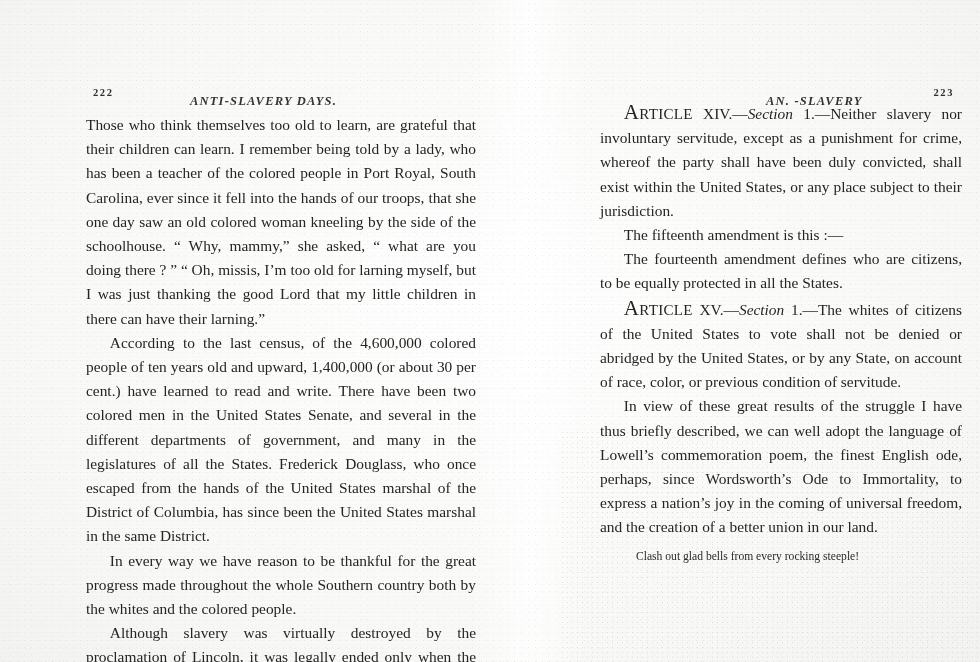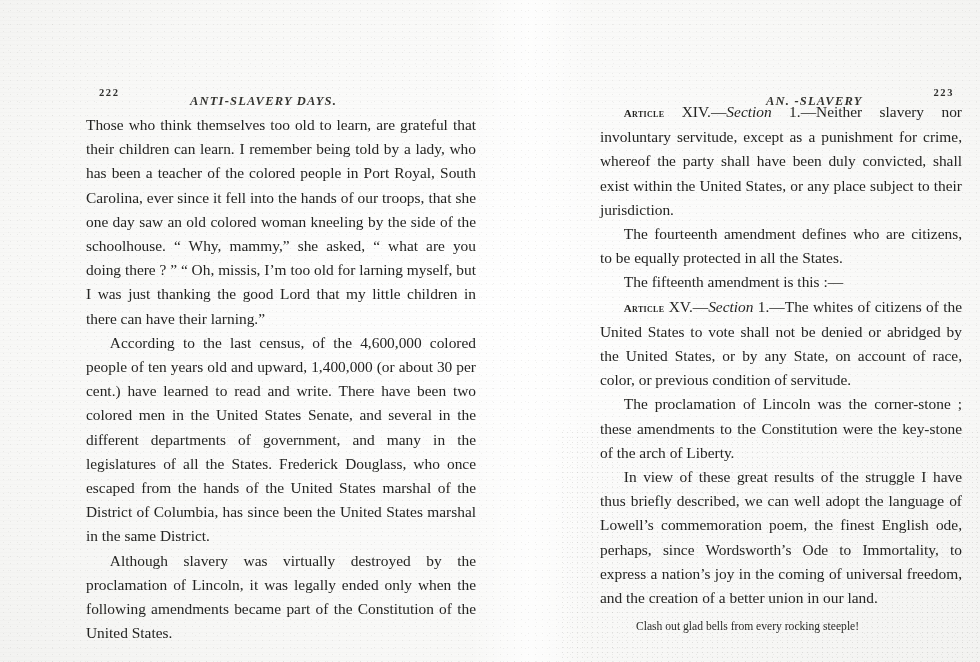--- a/index.html
+++ b/index.html
@@ -100,21 +100,21 @@
     color: #2e2e2c;
   }
   .runhead .title {
     position: absolute;
     top: 10px;
     font-style: italic;
     font-weight: 700;
     letter-spacing: 1.2px;
     color: #33332f;
   }
-  .page-left  .runhead .folio { left: 13px; font-family: Liberation Serif, serif; }
+  .page-left  .runhead .folio { left: 7px; font-family: Liberation Serif, serif; }
   .page-left  .runhead .title { left: 104px; }
   .page-right .runhead .folio { right: 8px; }
   .page-right .runhead .title { left: 118px; margin-left: 48px; }
 
   .body-col {
     position: absolute;
     left: 0;
     width: 100%;
     color: #242422;
     font-size: 15.4px;
@@ -127,23 +127,22 @@
   .page-right .body-col { top: 100px; }
 
   .body-col p {
     margin: 0;
     text-indent: 1.55em;
   }
   .body-col p.noindent { text-indent: 0; }
 
   .smallcaps {
     font-variant: small-caps;
-    font-size: 11px;
+    font-size: 21px;
     letter-spacing: 0.3px;
-    font-weight: bold;
   }
   .ital { font-style: italic; }
 
   
   .verse {
     margin: 9px 0 0 36px;
     font-size: 11.6px;
     line-height: 16.4px;
     color: #2a2a27;
     text-align: left;
@@ -164,43 +163,43 @@
   <div class="page page-left softfocus">
 
     <div class="runhead">
       <span class="folio">222</span>
       <span class="title">ANTI-SLAVERY DAYS.</span>
     </div>
 
     <div class="body-col">
       <p class="noindent">Those who think themselves too old to learn, are grateful that their children can learn. I remember being told by a lady, who has been a teacher of the colored people in Port Royal, South Carolina, ever since it fell into the hands of our troops, that she one day saw an old colored woman kneeling by the side of the schoolhouse. “ Why, mammy,” she asked, “ what are you doing there ? ”  “ Oh, missis, I’m too old for larning myself, but I was just thanking the good Lord that my little children in there can have their larning.”</p>
       <p>According to the last census, of the 4,600,000 colored people of ten years old and upward, 1,400,000 (or about 30 per cent.) have learned to read and write. There have been two colored men in the United States Senate, and several in the different departments of government, and many in the legislatures of all the States. Frederick Douglass, who once escaped from the hands of the United States marshal of the District of Columbia, has since been the United States marshal in the same District.</p>
+      <p>In every way we have reason to be thankful for the great progress made throughout the whole Southern country both by the whites and the colored people.</p>
       <p>Although slavery was virtually destroyed by the proclamation of Lincoln, it was legally ended only when the following amendments became part of the Constitution of the United States.</p>
     </div>
   </div>
 
   <div class="page page-right softfocus">
 
     <div class="runhead">
       <span class="title">AN. -SLAVERY</span>
       <span class="folio">223</span>
     </div>
 
     <div class="body-col">
 
 
       <p><span class="smallcaps">Article</span> <span>XIV.—</span><span class="ital">Section</span><span> 1.</span><span>—Neither slavery nor involuntary servitude, except as a punishment for crime, whereof the party shall have been duly convicted, shall exist within the United States, or any place subject to their jurisdiction.</span></p>
 
+      <p>The fifteenth amendment is this :—</p>
+
       <p>The fourteenth amendment defines who are citizens, to be equally protected in all the States.</p>
 
-      <p>The fifteenth amendment is this :—</p>
-
       <p><span class="smallcaps">Article</span> <span>XV.—</span><span class="ital">Section</span><span> 1.</span><span>—The whites of citizens of the United States to vote shall not be denied or abridged by the United States, or by any State, on account of race, color, or previous condition of servitude.</span></p>
 
-      <p>The proclamation of Lincoln was the corner-stone ; these amendments to the Constitution were the key-stone of the arch of Liberty.</p>
 
       <p>In view of these great results of the struggle I have thus briefly described, we can well adopt the language of Lowell’s commemoration poem, the finest English ode, perhaps, since Wordsworth’s Ode to Immortality, to express a nation’s joy in the coming of universal freedom, and the creation of a better union in our land.</p>
 
       <div class="verse">
         <div class="vline">Clash out glad bells from every rocking steeple!</div>
 
       </div>
 
     </div>
   </div>

